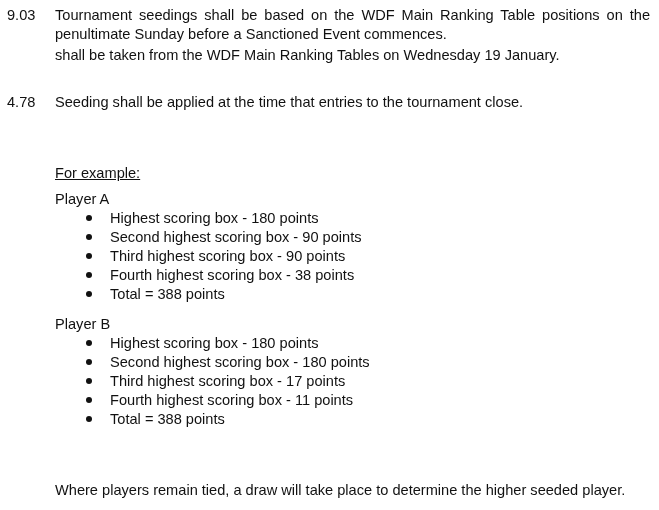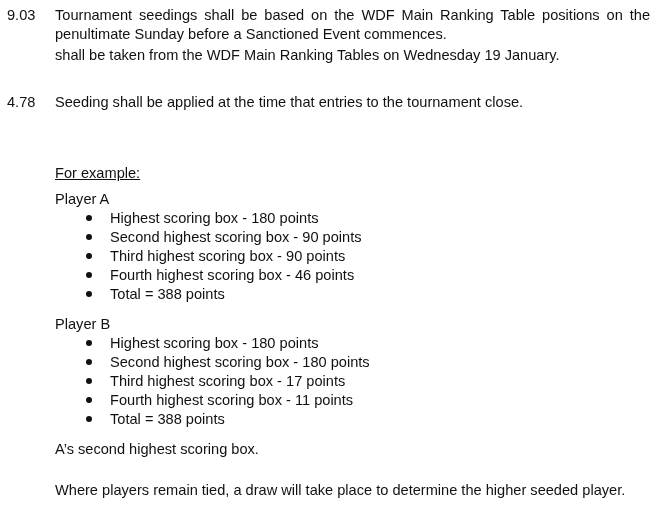--- a/index.html
+++ b/index.html
@@ -36,35 +36,34 @@
 
 <div class="abs para nj" style="top:190px">Player A</div>
 <div>
   <div class="abs bullet" style="top:209px"></div>
   <div class="abs item" style="top:209px">Highest scoring box - 180 points</div>
   <div class="abs bullet" style="top:228px"></div>
   <div class="abs item" style="top:228px">Second highest scoring box - 90 points</div>
   <div class="abs bullet" style="top:247px"></div>
   <div class="abs item" style="top:247px">Third highest scoring box - 90 points</div>
   <div class="abs bullet" style="top:266px"></div>
-  <div class="abs item" style="top:266px">Fourth highest scoring box - 46 points</div>
+  <div class="abs item" style="top:266px">Fourth highest scoring box - 38 points</div>
   <div class="abs bullet" style="top:285px"></div>
   <div class="abs item" style="top:285px">Total = 388 points</div>
 </div>
 
 <div class="abs para nj" style="top:315px">Player B</div>
 <div>
   <div class="abs bullet" style="top:334px"></div>
   <div class="abs item" style="top:334px">Highest scoring box - 180 points</div>
   <div class="abs bullet" style="top:353px"></div>
   <div class="abs item" style="top:353px">Second highest scoring box - 180 points</div>
   <div class="abs bullet" style="top:372px"></div>
   <div class="abs item" style="top:372px">Third highest scoring box - 17 points</div>
   <div class="abs bullet" style="top:391px"></div>
   <div class="abs item" style="top:391px">Fourth highest scoring box - 11 points</div>
   <div class="abs bullet" style="top:410px"></div>
   <div class="abs item" style="top:410px">Total = 388 points</div>
 </div>
 
 <div class="abs para" style="top:440px">
-  <span style="display:block">A’s second highest scoring box.</span>
 </div>
 <div class="abs para nj" style="top:481px">Where players remain tied, a draw will take place to determine the higher seeded player.</div>
 
 </body></html>

